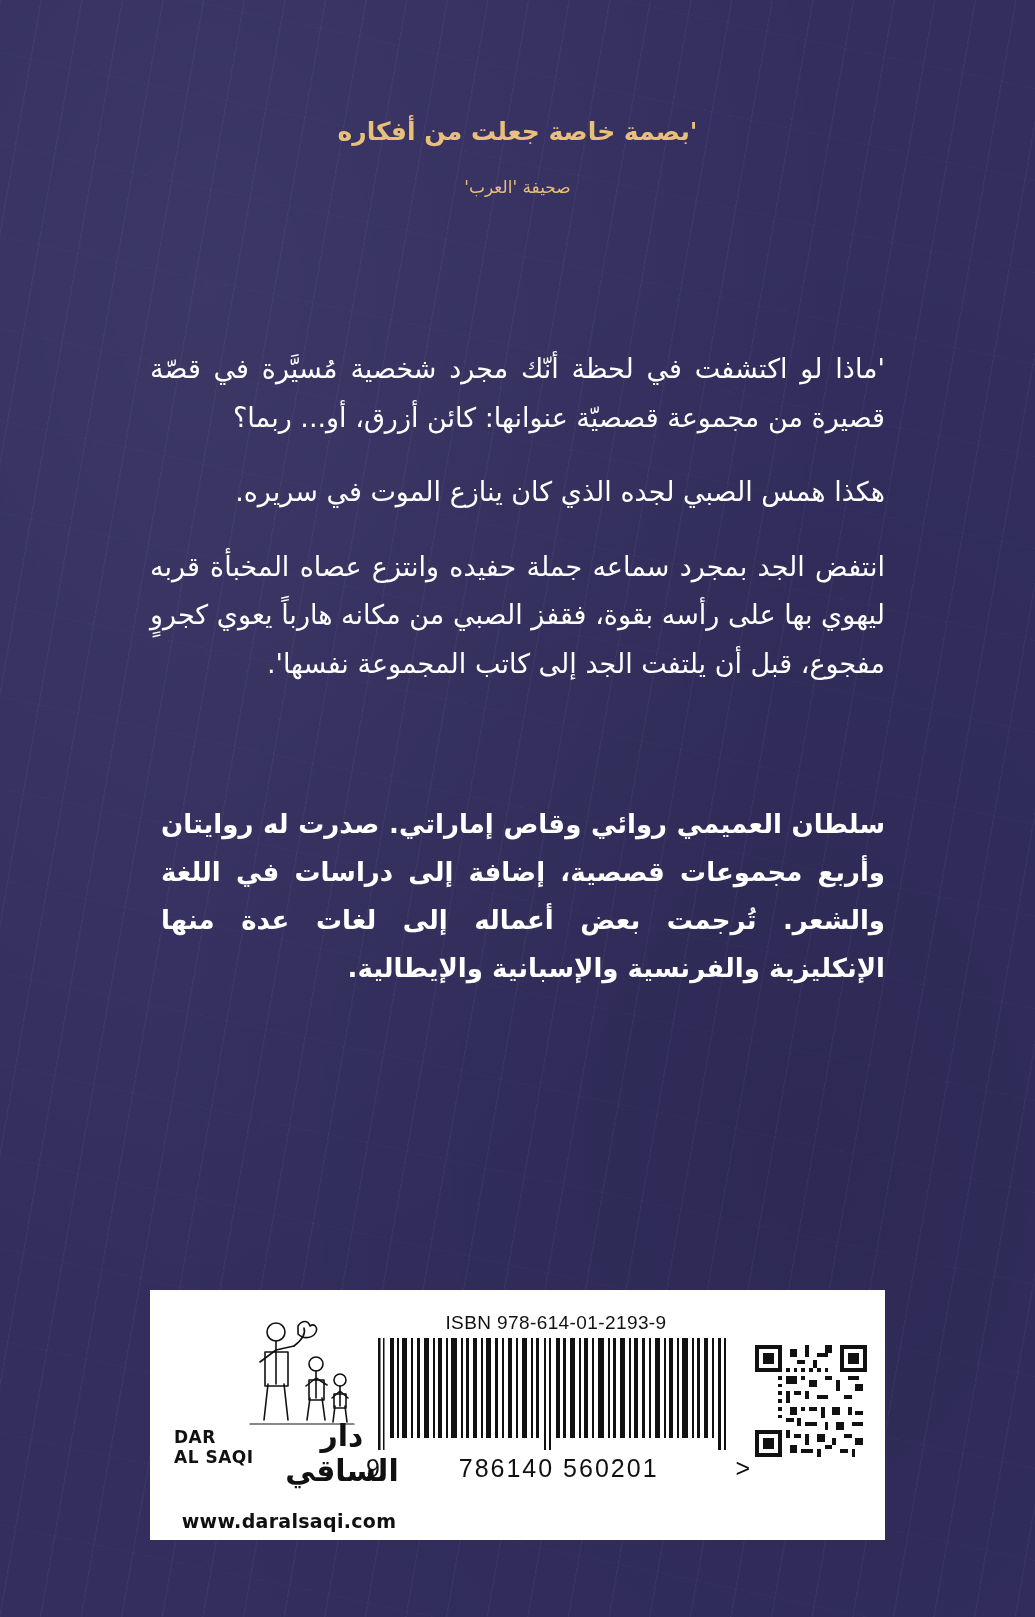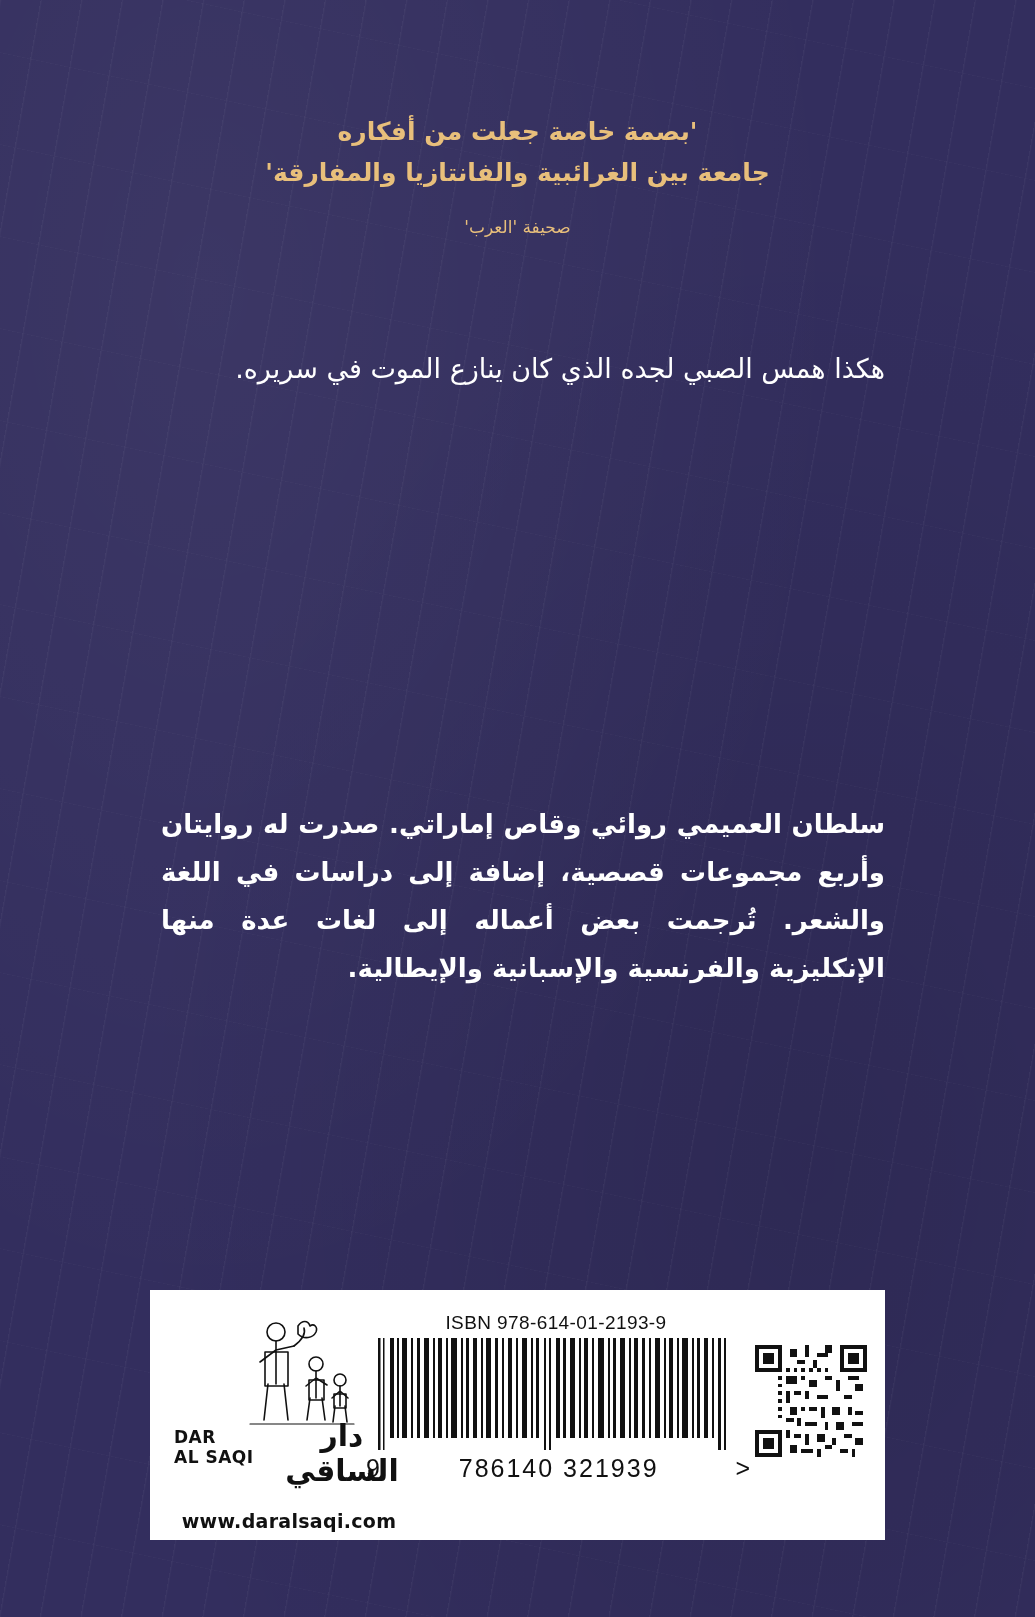--- a/index.html
+++ b/index.html
@@ -215,26 +215,27 @@
 </head>
 <body>
 
 <div class="cover">
   <div class="texture"></div>
 
   <div class="content">
 
     <div class="quote-block">
       <div class="quote-line">'بصمة خاصة جعلت من أفكاره</div>
-      <div class="quote-line">جامعة بين الغرائبية والفانتازيا والمفارقة'</div>
       <div class="quote-source">صحيفة 'العرب'</div>
     </div>
 
     <div class="blurb">
+      <p>'ماذا لو اكتشفت في لحظة أنّك مجرد شخصية مُسيَّرة في قصّة قصيرة من مجموعة قصصيّة عنوانها: كائن أزرق، أو... ربما؟</p>
       <p class="short">هكذا همس الصبي لجده الذي كان ينازع الموت في سريره.</p>
+      <p>انتفض الجد بمجرد سماعه جملة حفيده وانتزع عصاه المخبأة قربه ليهوي بها على رأسه بقوة، فقفز الصبي من مكانه هارباً يعوي كجروٍ مفجوع، قبل أن يلتفت الجد إلى كاتب المجموعة نفسها'.</p>
     </div>
 
     <div class="bio">
       <p>سلطان العميمي روائي وقاص إماراتي. صدرت له روايتان وأربع مجموعات قصصية، إضافة إلى دراسات في اللغة والشعر. تُرجمت بعض أعماله إلى لغات عدة منها الإنكليزية والفرنسية والإسبانية والإيطالية.</p>
     </div>
   </div>
 
   <div class="isbn-panel">
     <div class="panel-inner">
 
@@ -326,21 +327,21 @@
             <rect x="328" y="0" width="2" height="100"></rect>
             <rect x="333" y="0" width="3" height="100"></rect>
             <rect x="340" y="0" width="4" height="100"></rect>
             <rect x="348" y="0" width="2" height="100"></rect>
             <rect x="354" y="0" width="3" height="112"></rect>
             <rect x="360" y="0" width="2" height="112"></rect>
           </g>
         </svg>
         <div class="barcode-digits">
           <span>9</span>
-          <span>786140 321939</span>
+          <span>786140 560201</span>
           <span>&gt;</span>
         </div>
       </div>
 
       <svg class="qr" viewBox="0 0 29 29" shape-rendering="crispEdges">
         <rect width="29" height="29" fill="#ffffff"></rect>
         <g fill="#111111">
 
           <rect x="0" y="0" width="7" height="1"></rect>
             <rect x="0" y="6" width="7" height="1"></rect>

